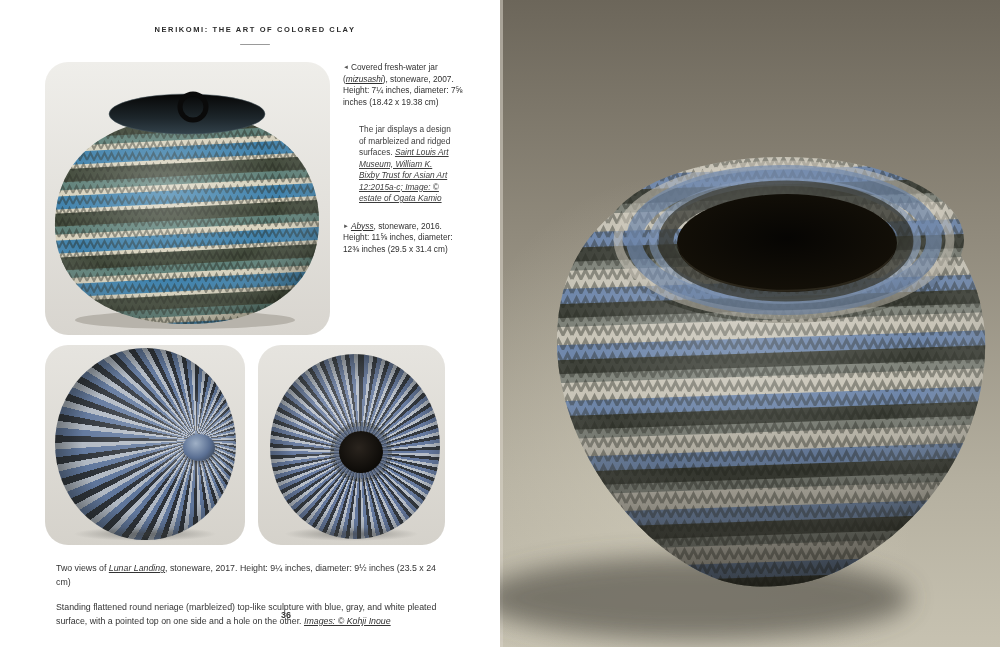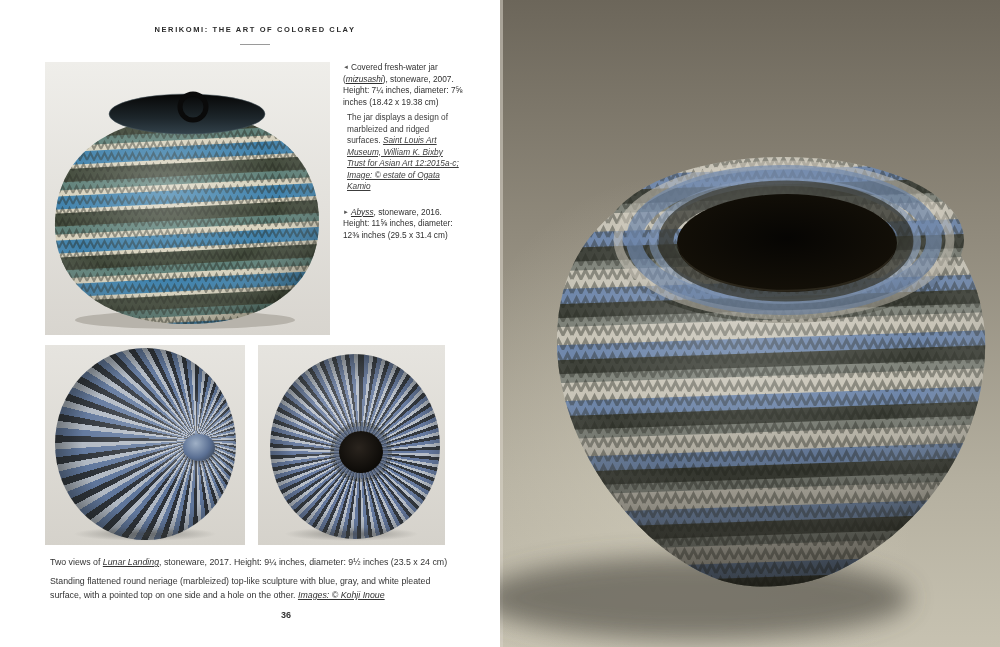--- a/index.html
+++ b/index.html
@@ -1,32 +1,32 @@
 <!DOCTYPE html>
 <html><head>
 <meta charset="utf-8">
 <style>
   html,body{margin:0;padding:0;}
   body{
     width:1000px;height:647px;position:relative;background:#ffffff;
     font-family:"Liberation Sans", sans-serif;color:#3a3a3a;overflow:hidden;
   }
-  .abs{position:absolute;}
+  .abs{position:absolute;border-radius:23px;}
   
   .page-left{left:0;top:0;width:500px;height:647px;background:#ffffff;}
   .head-text{
     left:0;top:25px;width:510px;text-align:center;
     font-size:7.5px;font-weight:700;letter-spacing:1.6px;color:#2b2b2b;
   }
   .head-rule{left:240px;top:44px;width:30px;height:1px;background:#9a9a9a;}
   .fig{overflow:hidden;}
   .fig-jar{left:45px;top:62px;width:285px;height:273px;}
   .captions{left:343px;top:62px;width:124px;}
   .cap-title{margin:0 0 4px 0;font-size:8.3px;line-height:11.5px;color:#2f2f2f;}
-  .cap-body{margin:4px;font-size:8.3px;line-height:11.5px;color:#3c3c3c;}
+  .cap-body{margin:16px;font-size:8.3px;line-height:11.5px;color:#3c3c3c;}
   .cap + .cap{margin-top:14px;}
   .marker{font-size:6px;color:#555;margin-right:2px;vertical-align:1px;}
   .it{font-style:italic;text-decoration:underline;}
   .fig-lunar-a{left:45px;top:345px;width:200px;height:200px;background:linear-gradient(#e6e4df,#d5d2cb);}
   .fig-lunar-b{left:258px;top:345px;width:187px;height:200px;background:linear-gradient(#e6e4df,#d5d2cb);}
   .gshadow{position:absolute;bottom:4px;left:14%;width:72%;height:14px;
     background:radial-gradient(ellipse at center, rgba(62,62,58,.45), rgba(0,0,0,0) 70%);}
   .disk{position:absolute;border-radius:50%;}
   .disk1{
     left:10px;top:3px;width:181px;height:192px;
@@ -47,21 +47,21 @@
       radial-gradient(circle at 42% 35%, rgba(255,255,255,.22), rgba(0,0,0,0) 45%),
       radial-gradient(circle at 53% 53%, rgba(0,0,0,0) 50%, rgba(26,29,27,.40) 72%, rgba(14,16,14,.55) 97%),
       repeating-conic-gradient(from 0deg at 53% 53%, #33383f 0deg 2.6deg, #64789e 2.6deg 5.4deg, #b6bdc7 5.4deg 7.8deg);
   }
   .hole{
     position:absolute;left:69px;top:77px;width:44px;height:42px;border-radius:50%;
     background:radial-gradient(circle at 45% 40%, #2a241e, #0d0b08 70%);
     box-shadow:0 0 0 5px rgba(90,106,136,.55), 0 0 0 9px rgba(40,44,40,.35);
   }
   .bottom-caption{left:45px;top:550px;width:412px;}
-  .bottom-caption p{margin:5px;font-size:8.8px;line-height:14px;color:#333;}
+  .bottom-caption p{margin:11px;font-size:8.8px;line-height:14px;color:#333;}
   .page-number{left:0;top:610px;width:572px;text-align:center;font-size:9px;font-weight:700;color:#333;}
   
   .page-right{left:500px;top:0;width:500px;height:647px;background:#7a7468;}
   .page-right svg{display:block;}
 </style>
 </head>
 <body>
 
 <section class="abs page-left">
 

